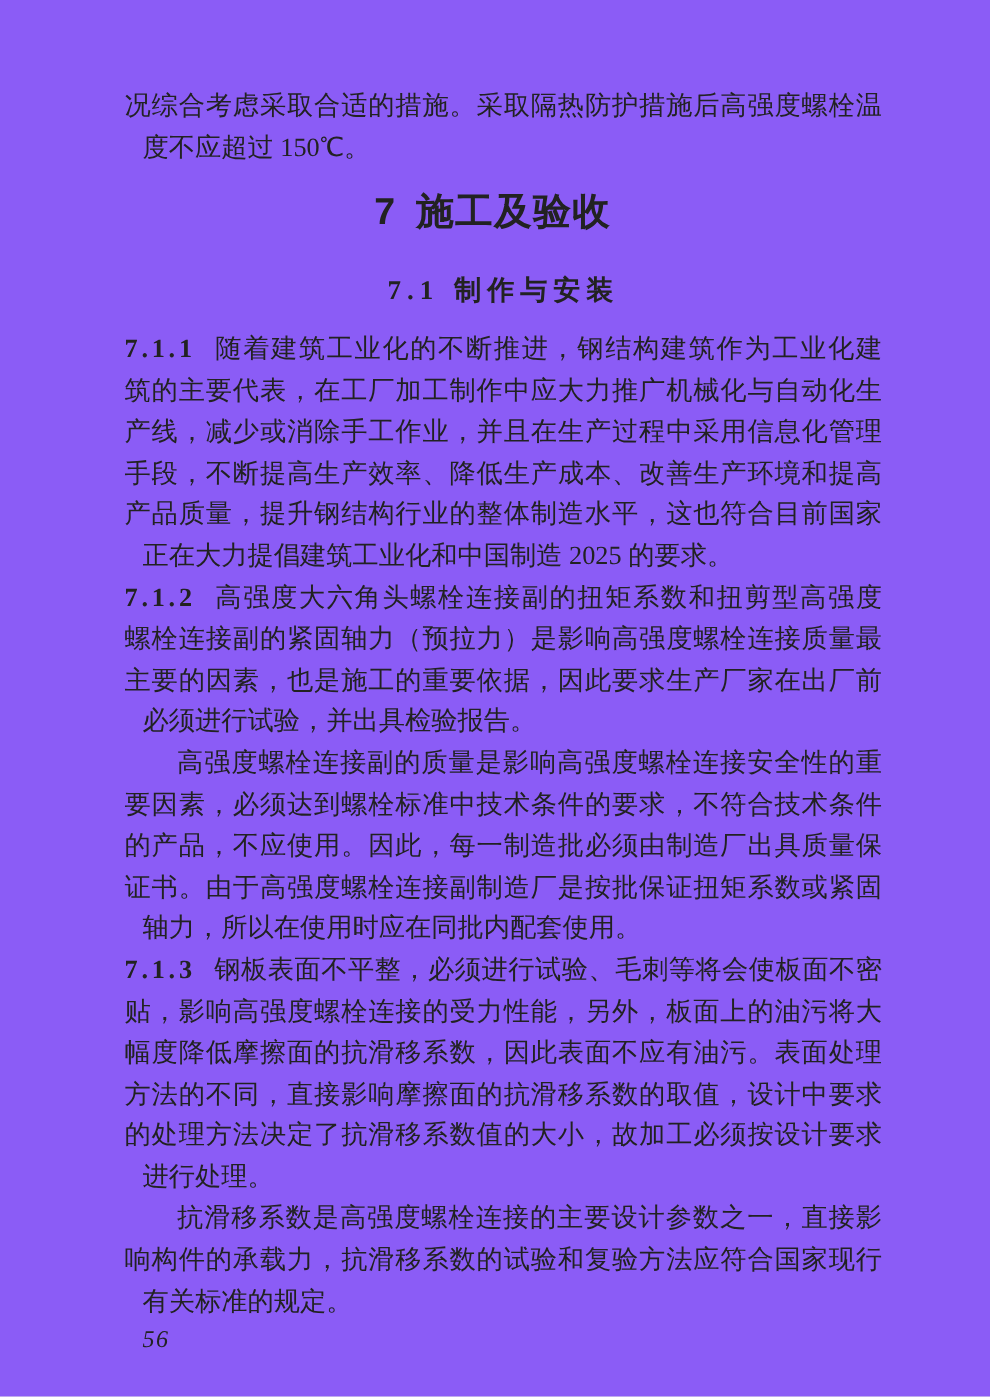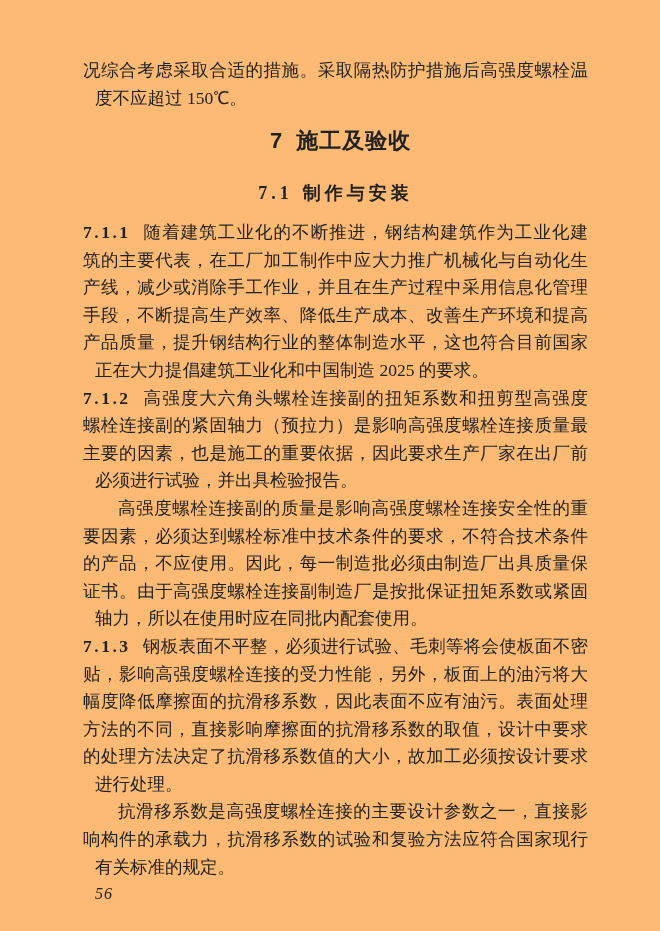--- a/index.html
+++ b/index.html
@@ -1,20 +1,20 @@
 <!DOCTYPE html>
 <html><head>
 <meta charset="utf-8">
 <style>
   html,body{margin:0;padding:0;background:#e8e8e8;}
   .page{
     position:relative;
     width:660px;height:931px;
     margin:0 auto;
-    background:#fdba74;
+    background:#8b5cf6;
     color:#222222;
     font-family:"Liberation Serif", serif;
     overflow:hidden;
   }
   
   .lines-block{position:absolute;left:83px;width:505px;}
   #intro-block{top:57px;}
   #body-block{top:219px;}
   .bline{
     height:27.6px;
@@ -26,25 +26,25 @@
   }
   .bline.final{text-align-last:left;margin-left:12px;}
   .bline.indent{text-indent:35px;}
   .para-num{
     font-weight:700;
     letter-spacing:2.5px;
     margin-right:12px;
   }
   
   .chapter-heading{
-    position:absolute;left:88px;top:126px;width:505px;
+    position:absolute;left:76px;top:126px;width:505px;
     text-align:center;
     font-family:"Liberation Sans", sans-serif;
     font-weight:700;
-    font-size:22px;
+    font-size:25px;
     line-height:30px;
   }
   .ch-num{margin-right:14px;}
   .ch-title{letter-spacing:1px;}
   
   .section-heading{
     position:absolute;left:83px;top:180px;width:505px;
     text-align:center;
     font-size:18px;
     line-height:26px;

